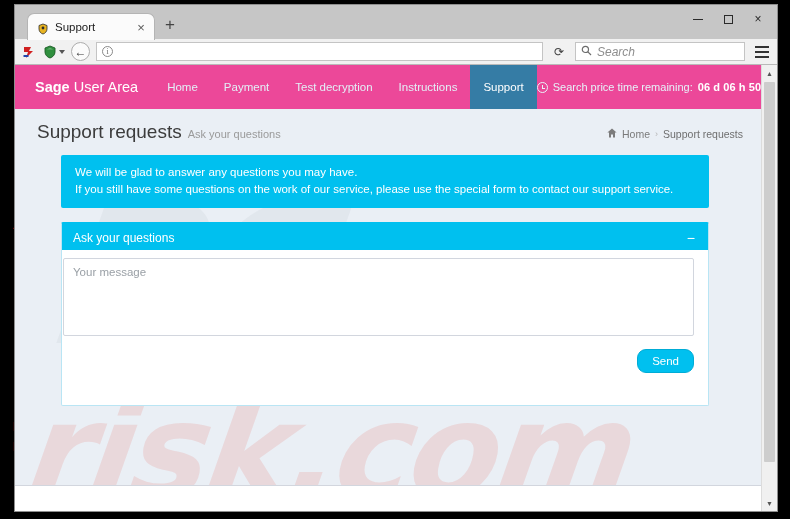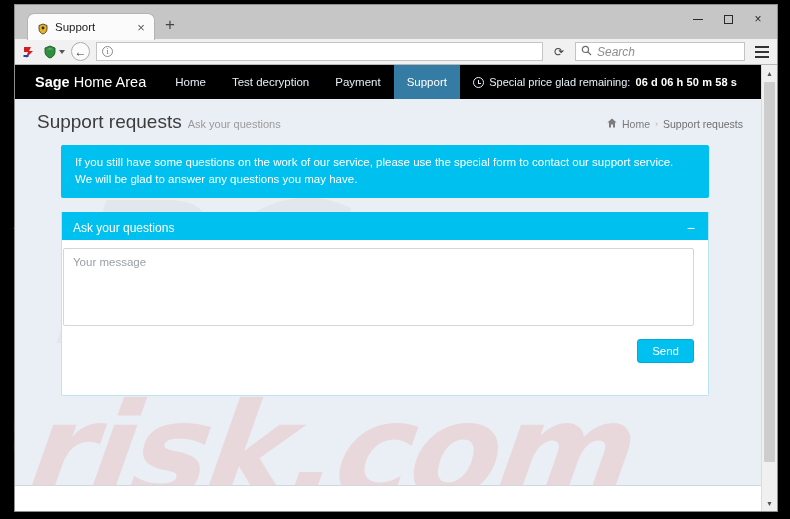--- a/index.html
+++ b/index.html
@@ -153,21 +153,21 @@
     font-size: 132px; font-weight: bold; font-style: italic;
     color: rgba(228,60,50,0.13);
     letter-spacing: -4px; line-height: 1;
     font-family: "DejaVu Sans", sans-serif;
     transform: skewX(-9deg);
   }
 
   
   #site-nav {
     position: relative; z-index: 4;
-    height: 34px; background: #000000;
+    height: 44px; background: #ec4899;
     display: flex; align-items: stretch;
     font-size: 12px; color: #e6f2f9;
   }
   #brand {
     display: flex; align-items: center; padding: 0 16px 0 20px;
     font-size: 14.5px; color: #fff; white-space: nowrap;
   }
   #brand b { font-weight: bold; margin-right: 4px; }
   #brand span.light { font-weight: normal; }
   .nav-link {
@@ -261,21 +261,21 @@
     padding: 7px 9px; font-size: 11.5px; color: #555;
     font-family: "Liberation Sans", sans-serif;
     resize: none; outline: none;
   }
   #msg-area::placeholder { color: #9aa0a6; }
   #panel-foot {
     padding: 9px 14px 11px 14px; display: flex; justify-content: flex-end;
   }
   #send-btn {
     background: #00c0ef; color: #fff; border: 1px solid #00acd6;
-    font-size: 11.5px; padding: 5px 14px; border-radius: 3px;
+    font-size: 11.5px; padding: 5px 14px; border-radius: 9px;
     cursor: pointer; font-family: "Liberation Sans", sans-serif;
   }
 
   #page-footer {
     position: absolute; left: 0; right: 0; bottom: 0; height: 26px;
     background: #ffffff; border-top: 1px solid #d2d6de; z-index: 4;
   }
 
   
   #scrollbar {
@@ -367,31 +367,32 @@
       <div id="page">
 
         <div id="watermark">
           <div id="wm-pc">PC</div>
           <div id="wm-risk">risk.com</div>
         </div>
 
         <div id="site-nav">
           <div id="brand">
             <b>Sage</b>
-              <span class="light">Home Area</span>
+              <span class="light">User Area</span>
           </div>
           <div class="nav-link">Home</div>
+          <div class="nav-link">Payment</div>
           <div class="nav-link">Test decryption</div>
-          <div class="nav-link">Payment</div>
+          <div class="nav-link">Instructions</div>
           <div class="nav-link active">Support</div>
 
           <div id="nav-right">
             <div id="timer-box">
               <span id="clock-ico"></span>
-              <span>Special price glad remaining:</span>
+              <span>Search price time remaining:</span>
               <span id="timer-val">06 d 06 h 50 m 58 s</span>
             </div>
 
           </div>
         </div>
 
         <div id="content-head">
           <h1 id="page-title">Support requests</h1>
           <span id="page-sub">Ask your questions</span>
           <div id="breadcrumb">
@@ -400,22 +401,22 @@
                 <path d="M5 0.6 L9.6 4.6 H8 V9.4 H6 V6.6 H4 V9.4 H2 V4.6 H0.4 Z" fill="#7c7c7c"></path>
               </svg>
             </span>
             <span class="crumb-link">Home</span>
             <span class="sep">›</span>
             <span class="crumb-cur">Support requests</span>
           </div>
         </div>
 
         <div id="alert">
+          <div>We will be glad to answer any questions you may have.</div>
           <div>If you still have some questions on the work of our service, please use the special form to contact our support service.</div>
-          <div>We will be glad to answer any questions you may have.</div>
         </div>
 
         <div id="panel">
           <div id="panel-head">
             <span>Ask your questions</span>
             <span id="panel-collapse">−</span>
           </div>
           <div id="panel-body">
             <div id="msg-wrap">
               <textarea id="msg-area" placeholder="Your message" style=""></textarea>

